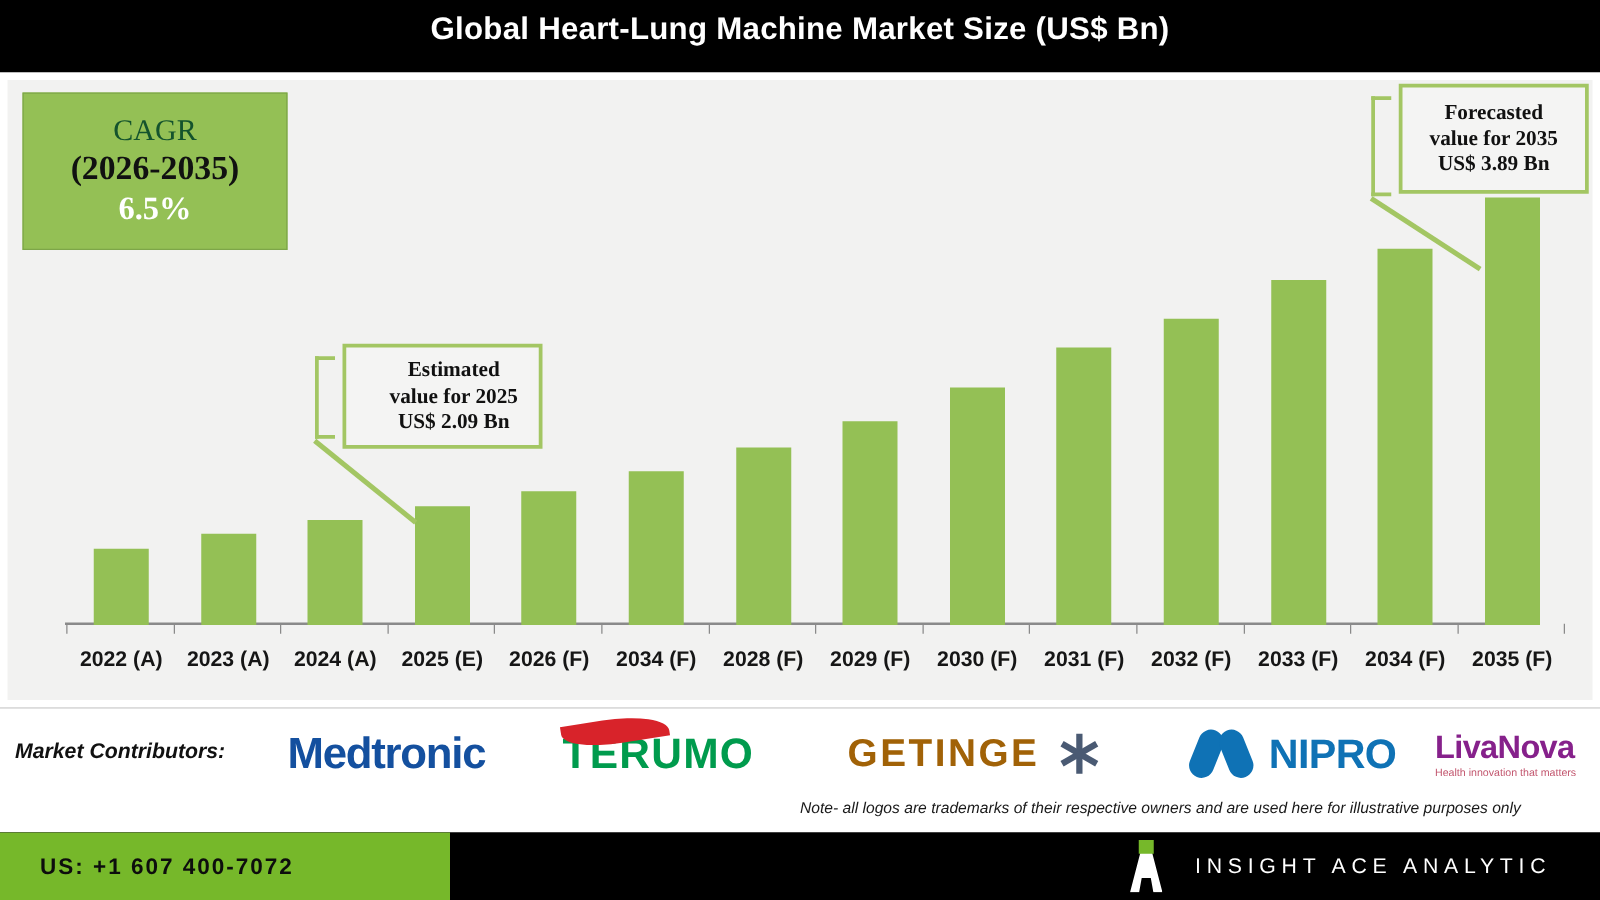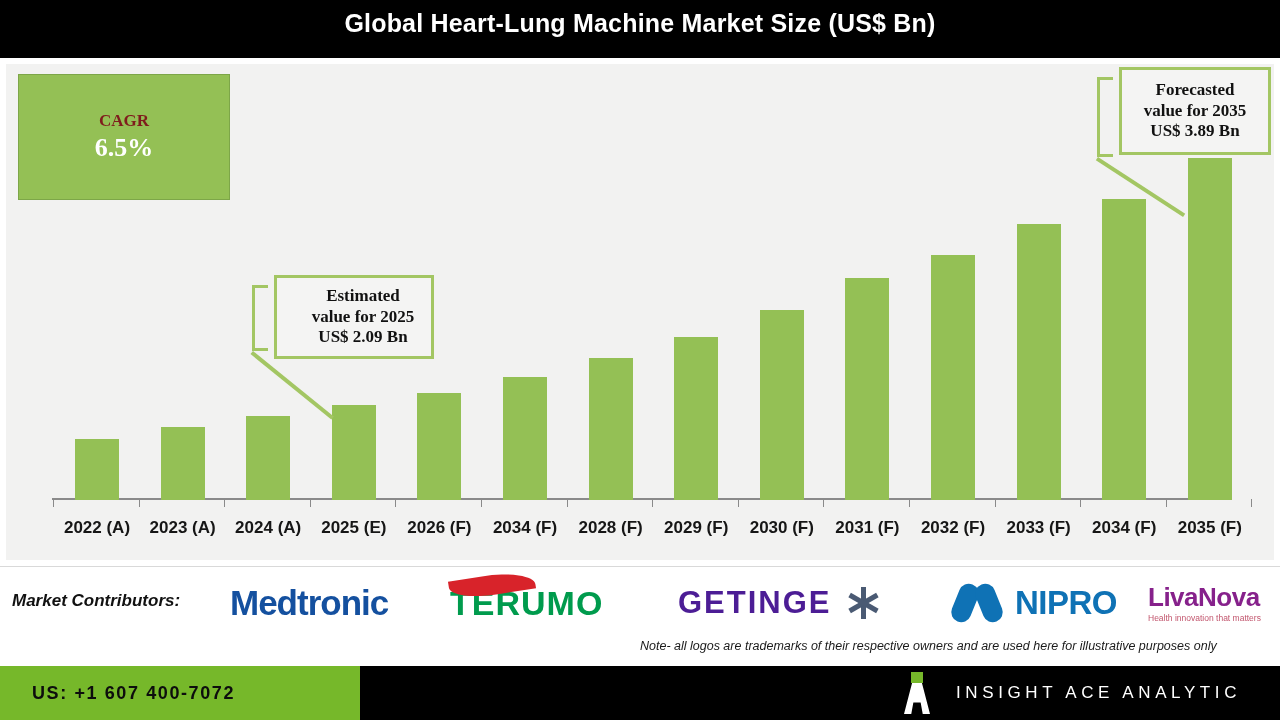--- a/index.html
+++ b/index.html
@@ -46,21 +46,21 @@
     font-family:"Liberation Sans", sans-serif;
   }
 
   
   .cagr-box{
     position:absolute; left:12px; top:10px; width:212px; height:126px;
     background:#94c055; border:1px solid #7da648;
     display:flex; flex-direction:column; align-items:center; justify-content:center;
     font-family:"Liberation Serif", serif;
   }
-  .cagr-line1{ font-size:17px; font-weight:bold; color:#7f1d1d; line-height:1.12; }
+  .cagr-line1{ font-size:24px; font-weight:normal; color:#14532d; line-height:1.12; }
   .cagr-line2{ font-size:27px; font-weight:bold; color:#111; line-height:1.12; }
   .cagr-value{ font-size:26px; font-weight:bold; color:#ffffff; line-height:1.2; margin-top:2px;}
 
   
   .callout{
     position:absolute; background:#f4f4f3; border:3px solid #a3c663;
     font-family:"Liberation Serif", serif; text-align:center;
     display:flex; flex-direction:column; align-items:center; justify-content:center;
     line-height:1.22; color:#111; font-weight:bold;
   }
@@ -86,21 +86,21 @@
      font-family:"Liberation Sans", sans-serif; letter-spacing:-1px; }
 
   .lg-terumo{ left:450px; }
   .lg-terumo .tx{ font-size:34px; font-weight:bold; color:#009b4d;
      font-family:"Liberation Sans", sans-serif; letter-spacing:1px; }
   .swoosh{ position:absolute; left:-1px; top:-6px; width:86px; height:20px;
      background:#d8232a; border-radius:0 60% 0 55%/0 80% 0 70%;
      transform:rotate(-9deg); }
 
   .lg-getinge{ left:678px; }
-  .lg-getinge .tx{ font-size:31px; font-weight:bold; color:#4c1d95;
+  .lg-getinge .tx{ font-size:31px; font-weight:bold; color:#a16207;
      font-family:"Liberation Sans", sans-serif; letter-spacing:2px; }
   .aster{ margin-left:14px; position:relative; width:34px; height:34px; }
   .aster i{ position:absolute; left:15px; top:1px; width:5px; height:32px;
      background:#4a5a73; display:block; }
   .aster i:nth-child(2){ transform:rotate(60deg); }
   .aster i:nth-child(3){ transform:rotate(120deg); }
 
   .lg-nipro{ left:953px; }
   .nipro-mark{ position:relative; width:54px; height:38px; margin-right:8px; }
   .nipro-mark b{ position:absolute; width:20px; height:40px; background:#0f72b5;
@@ -197,20 +197,21 @@
       <div class="tick" style="left: 1074.2px;"></div>
       <div class="xlabel" style="left: 1118.2px;">2034 (F)</div>
       <div class="bar" title="2035 (F): 4.2" style="left: 1181.8px; height: 342px;"></div>
       <div class="tick" style="left: 1159.8px;"></div>
       <div class="xlabel" style="left: 1203.8px;">2035 (F)</div>
       <div class="tick" style="left: 1245.4px;"></div>
     </div>
 
   <div class="cagr-box">
     <div class="cagr-line1">CAGR</div>
+    <div class="cagr-line2">(2026-2035)</div>
     <div class="cagr-value">6.5%</div>
   </div>
 
   <div class="bracket" style="left:246px; top:221px; width:16px; height:66px; border-right:none;"></div>
   <div class="leader" style="left:247px; top:287px; width:104px; height:4px; transform:rotate(39deg);"></div>
   <div class="callout callout-est">
     <div class="ln">Estimated</div>
     <div class="ln">value for 2025</div>
     <div class="ln">US$ 2.09 Bn</div>
   </div>

